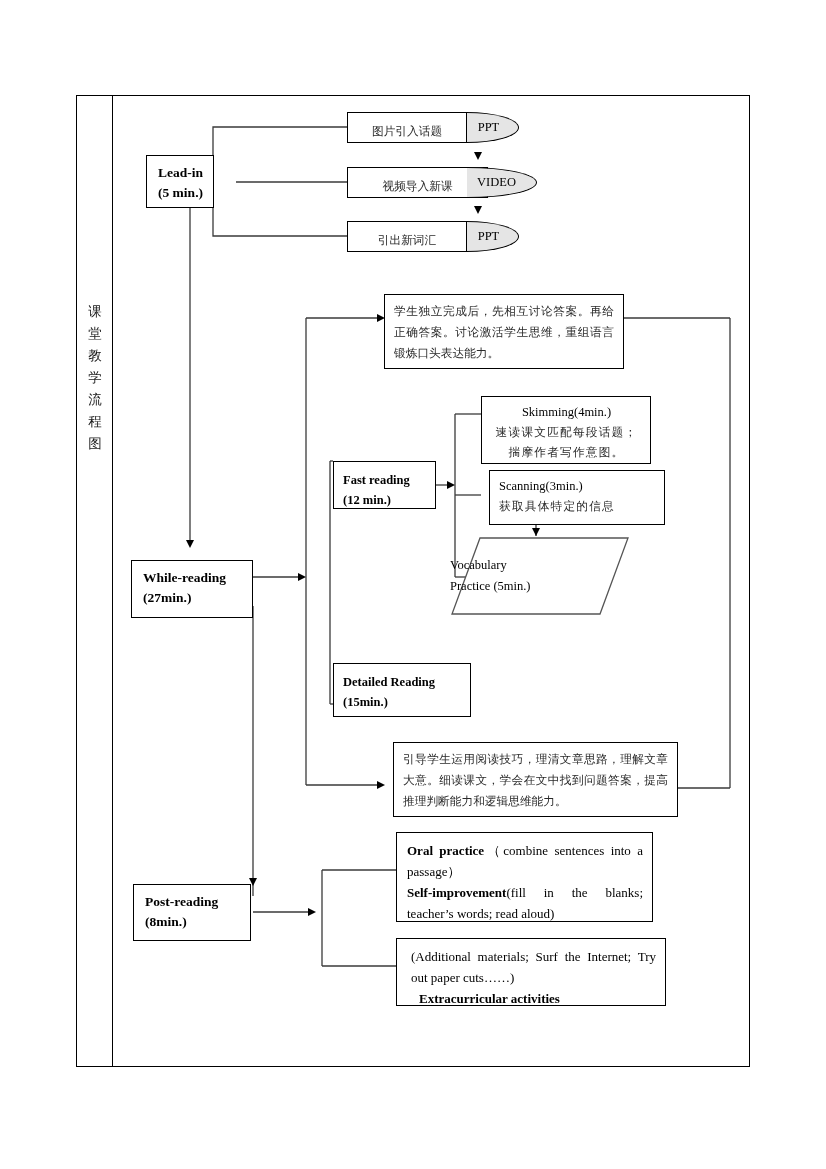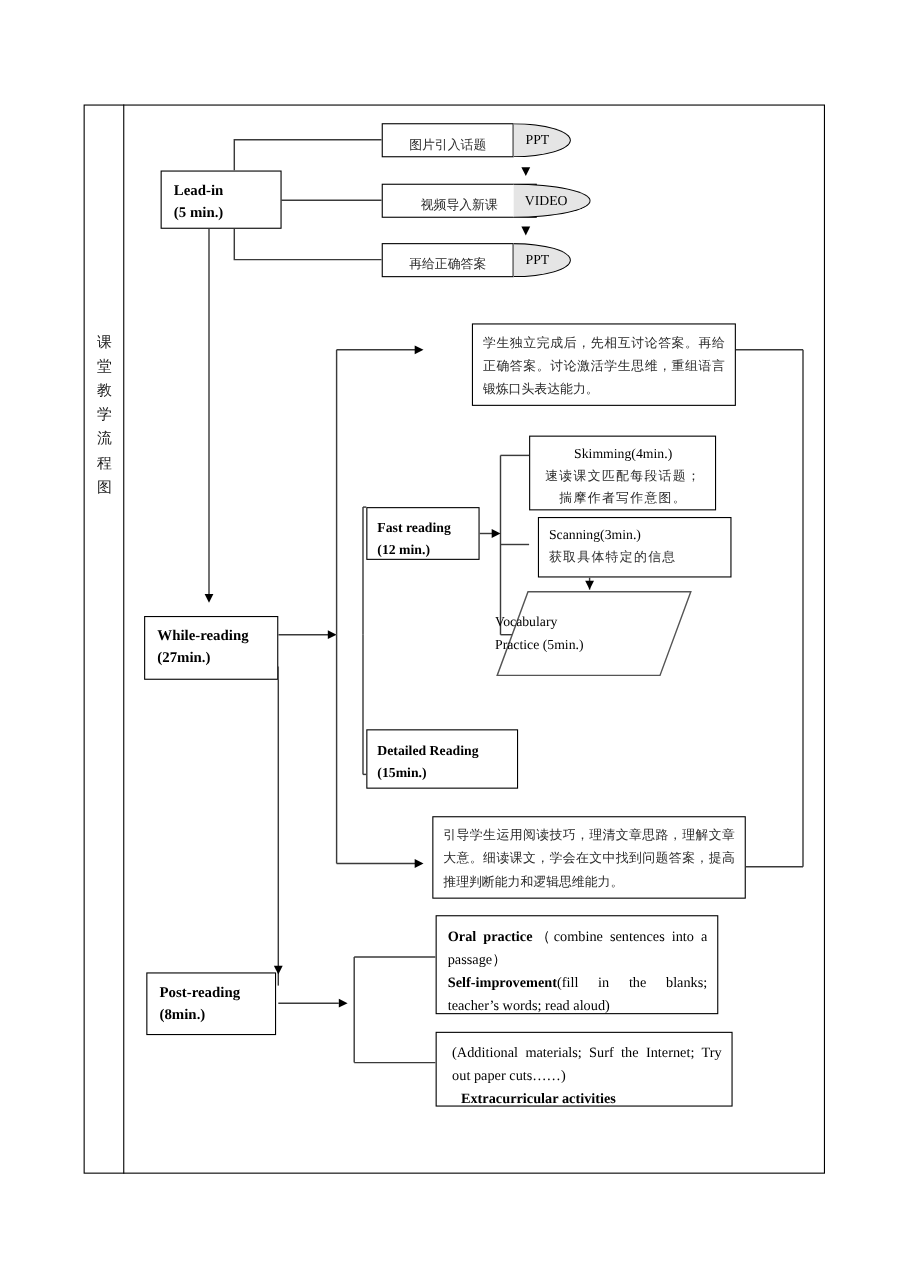--- a/index.html
+++ b/index.html
@@ -219,21 +219,21 @@
   <div class="arrow-d" style="left:185.5px; top:540px;"></div>
   <div class="arrow-r" style="left:298px; top:572.5px;"></div>
   <div class="arrow-r" style="left:377px; top:313.5px;"></div>
   <div class="arrow-r" style="left:377px; top:780.5px;"></div>
   <div class="arrow-r" style="left:447px; top:480.5px;"></div>
   <div class="arrow-d" style="left:531.5px; top:455px;"></div>
   <div class="arrow-d" style="left:531.5px; top:528px;"></div>
   <div class="arrow-d" style="left:248.5px; top:878px;"></div>
   <div class="arrow-r" style="left:308px; top:907.5px;"></div>
 
-  <div class="box stage-box" style="left:146px; top:155px; width:110px; height:53px;">
+  <div class="box stage-box" style="left:146px; top:155px; width:68px; height:53px;">
     <div>Lead-in</div>
     <div>(5 min.)</div>
   </div>
 
   <div class="box center-box" style="left:347px; top:112px; width:120px; height:31px; font-family:'DejaVu Sans',sans-serif; font-size:11.7px; color:#2a2a2a; padding-top:8px;">
     <span>图片引入话题</span>
   </div>
   <div class="dshape" style="left:467px; top:112px; width:52px; height:31px;">
     <div style="position:absolute;left:0;top:0;right:0;bottom:0;display:flex;align-items:center;justify-content:center;padding-right:8px;font-size:12.5px;">
       <span>PPT</span>
@@ -243,34 +243,34 @@
   <div class="box center-box" style="left:347px; top:167px; width:141px; height:31px; font-family:Liberation Serif, serif; font-size:11.7px; color:#2a2a2a; padding-top:8px;">
     <span>视频导入新课</span>
   </div>
   <div class="dshape" style="left:467px; top:167px; width:70px; height:31px;">
     <div style="position:absolute;left:0;top:0;right:0;bottom:0;display:flex;align-items:center;justify-content:center;padding-right:10px;font-size:12.5px;">
       <span>VIDEO</span>
     </div>
   </div>
 
   <div class="box center-box" style="left:347px; top:221px; width:120px; height:31px; font-family:'DejaVu Sans',sans-serif; font-size:11.7px; color:#2a2a2a; padding-top:8px;">
-    <span>再给正确答案</span>
+    <span>引出新词汇</span>
   </div>
   <div class="dshape" style="left:467px; top:221px; width:52px; height:31px;">
     <div style="position:absolute;left:0;top:0;right:0;bottom:0;display:flex;align-items:center;justify-content:center;padding-right:8px;font-size:12.5px;">
       <span>PPT</span>
     </div>
   </div>
 
   <div class="box stage-box" style="left:131px; top:560px; width:122px; height:58px;">
     <div>While-reading</div>
     <div>(27min.)</div>
   </div>
 
-  <div class="box cn-box" style="left:384px; top:294px; width:240px; height:75px;margin-left:45px;">
+  <div class="box cn-box" style="left:384px; top:294px; width:240px; height:75px;">
     <span>学生独立完成后，先相互讨论答案。再给正确答案。讨论激活学生思维，重组语言锻炼口头表达能力。</span>
   </div>
 
   <div class="box sub-stage-box" style="left:333px; top:461px; width:103px; height:48px;">
     <div>Fast reading</div>
     <div>(12 min.)</div>
   </div>
 
   <div class="box sub-stage-box" style="left:333px; top:663px; width:138px; height:54px;">
     <div>Detailed Reading</div>

